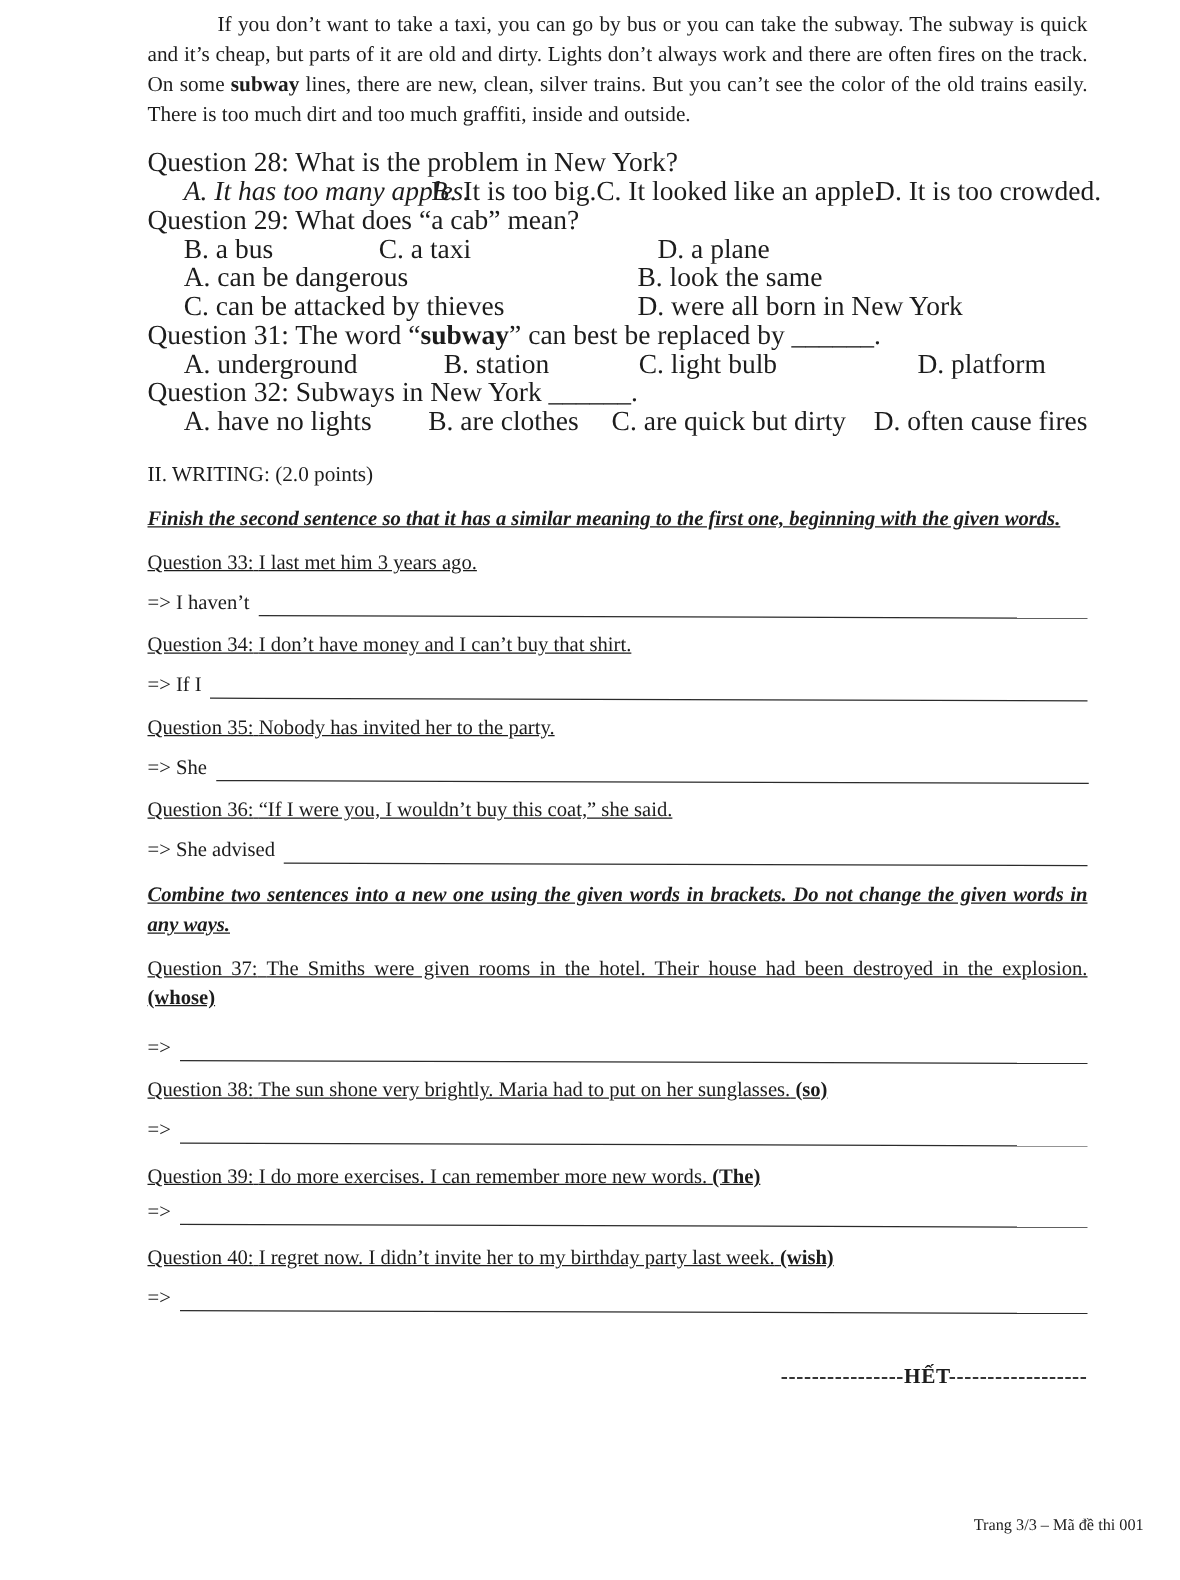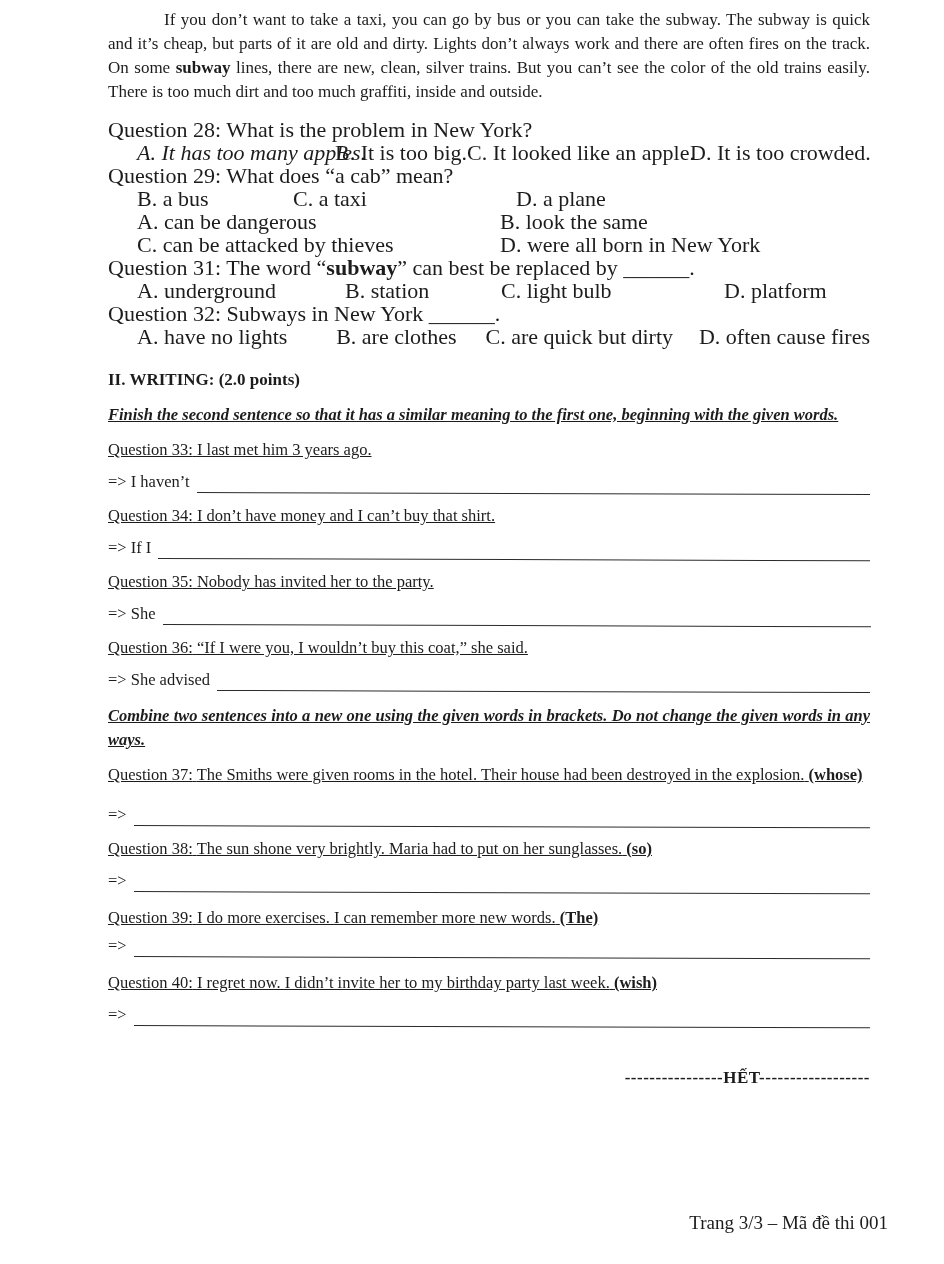--- a/index.html
+++ b/index.html
@@ -4,40 +4,40 @@
 <style>
   html,body { margin:0; padding:0; }
   body {
     width:944px; height:1264px;
     background:#ffffff;
     color:#1c1c1c;
     font-family:"Liberation Serif","DejaVu Serif",serif;
     position:relative;
     overflow:hidden;
   }
-  .page { padding:8px 74px 0 108px; }
+  .page { padding:8px 74px 0 108px;margin-left:10px; }
 
   
   .para {
     font-size:17px; line-height:24px;
     text-align:justify; text-indent:56px;
     margin:0;
   }
 
   
   .mc { font-size:22px; line-height:23px; margin-top:14px; }
   .q  { margin:0; }
   .opts { display:flex; padding-left:29px; margin:0; }
   .opts span { display:block; white-space:nowrap; }
   .g28 .c1 { width:198px;font-style:italic; } .g28 .c2 { width:166px; } .g28 .c3 { width:223px; }
   .g4  .c1 { width:208px; } .g4  .c2 { width:156px; } .g4  .c3 { width:223px; }
   .g2  .c1 { width:363px; }
 
   
-  .writing-heading { font-weight:bold; font-size:17px; margin:22px 0 0 0; }
+  .writing-heading { font-weight:normal; font-size:17px; margin:22px 0 0 0; }
   .inst {
     font-weight:bold; font-style:italic;
     font-size:16.5px; line-height:24px;
     margin:13px 0 0 0; text-align:justify;text-decoration:underline;
   }
   .wq { font-size:16.5px; line-height:23px; margin:11px 0 0 0; text-align:justify;text-decoration:underline; }
   .ans-row {
     display:flex; align-items:flex-end;
     font-size:16.5px; line-height:22px;
     margin-top:9px; height:23px;
@@ -49,22 +49,22 @@
     margin-left:7px;
     transform:rotate(0.18deg); transform-origin:left bottom;
   }
 
   
   .end-marker {
     text-align:right; font-size:17px; font-weight:bold;
     margin-top:42px; letter-spacing:0.5px;
   }
   .page-footer {
-    position:absolute; top:1212px; right:56px;
-    font-size:19px;
+    position:absolute; top:1212px; right:29px;
+    font-size:13px;
   }
   b { font-weight:bold; }
 </style>
 </head>
 <body>
 
 <div class="page">
 
   <p class="para"><span>If you don’t want to take a taxi, you can go by bus or you can take the subway. The subway is quick and it’s cheap, but parts of it are old and dirty. Lights don’t always work and there are often fires on the track. On some </span><b>subway</b><span> lines, there are new, clean, silver trains. But you can’t see the color of the old trains easily. There is too much dirt and too much graffiti, inside and outside.</span></p>
 

